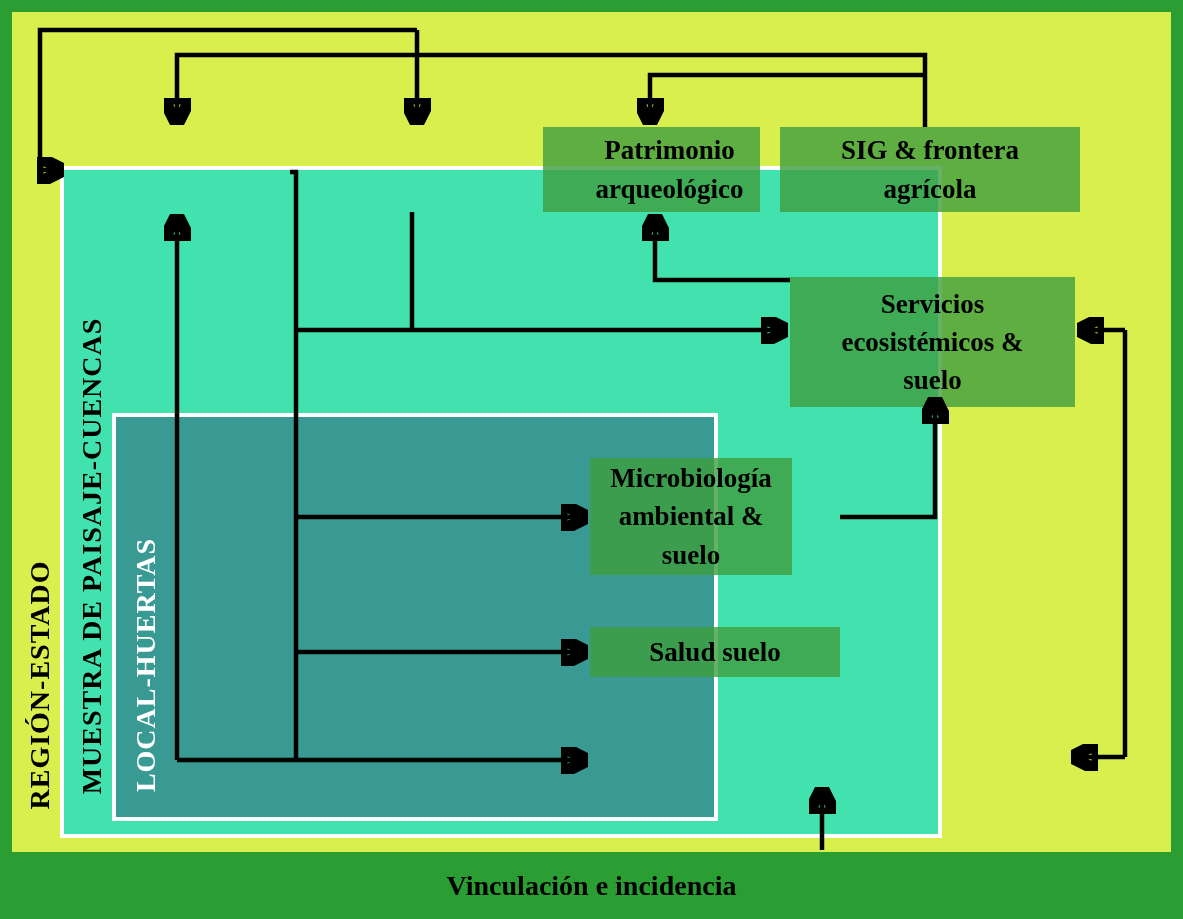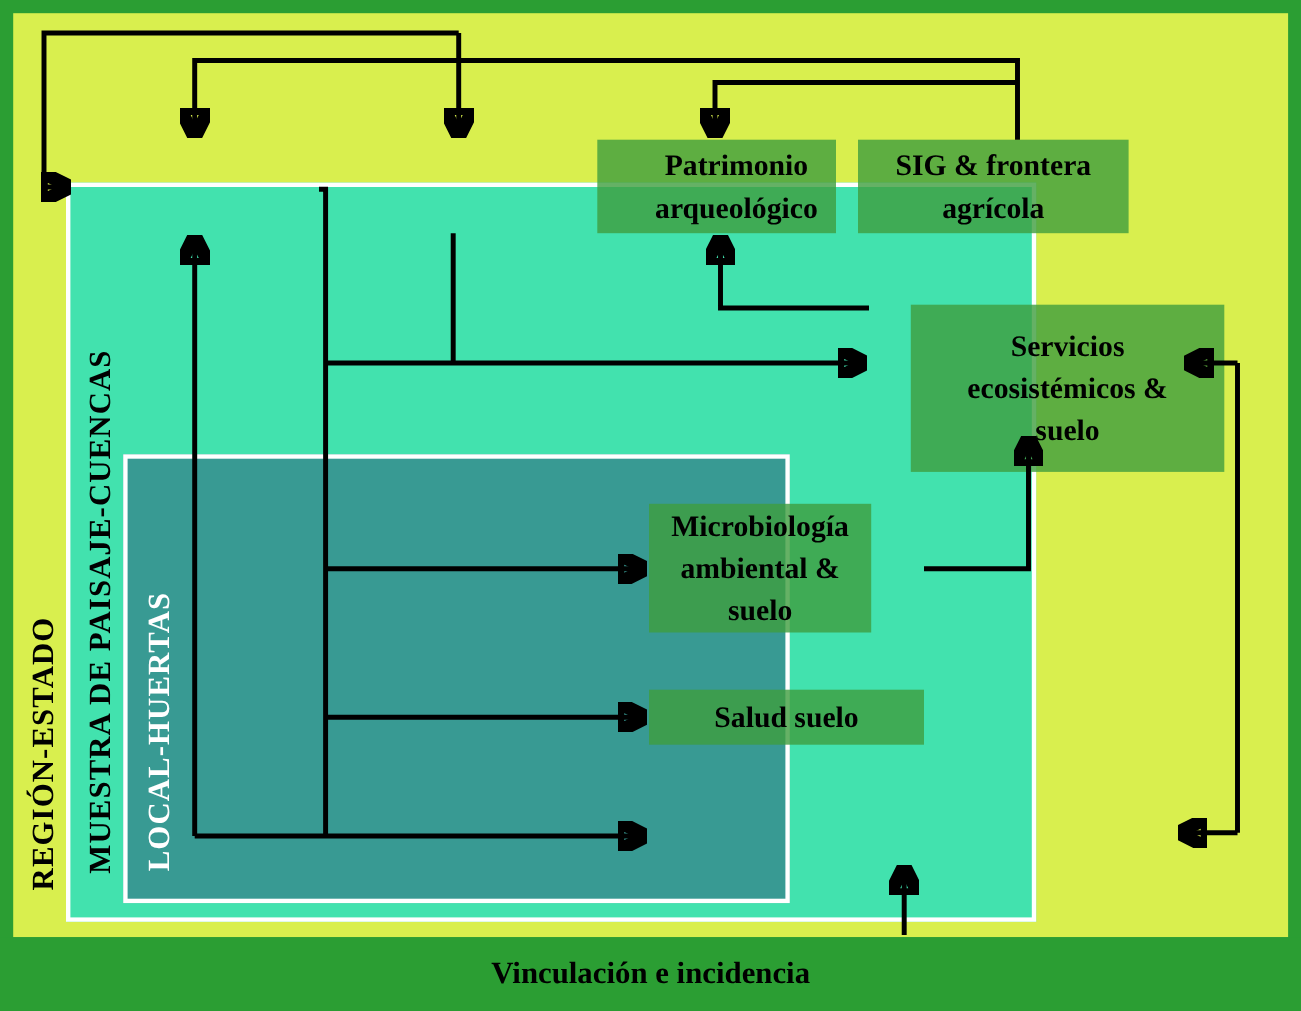--- a/index.html
+++ b/index.html
@@ -56,23 +56,23 @@
   <div id="region-estado"></div>
   <div id="muestra-area"></div>
   <div id="huertas-area"></div>
 
   <div class="vlabel" id="region-estado-label" style="left:-130px;top:668px;width:340px;">REGIÓN-ESTADO</div>
   <div class="vlabel" id="muestra-label" style="left:-208px;top:539px;width:600px;">MUESTRA DE PAISAJE-CUENCAS</div>
   <div class="vlabel" id="local-huertas-label" style="left:-14px;top:648px;width:320px;">LOCAL-HUERTAS</div>
 
   <div class="box" style="left:543px;top:127px;width:217px;height:85px;padding-left:36px;">Patrimonio
 arqueológico</div>
-  <div class="box" style="left:780px;top:127px;width:246px;height:85px;">SIG &amp; frontera
+  <div class="box" style="left:780px;top:127px;width:300px;height:85px;">SIG &amp; frontera
 agrícola</div>
-  <div class="box" style="left:828px;top:277px;width:285px;height:152px;">Servicios
+  <div class="box" style="left:790px;top:277px;width:285px;height:130px;">Servicios
 ecosistémicos &amp;
 suelo</div>
   <div class="box" style="left:590px;top:458px;width:202px;height:117px;">Microbiología
 ambiental &amp;
 suelo</div>
   <div class="box" style="left:590px;top:627px;width:250px;height:50px;">Salud suelo</div>
 
   <svg id="arrows" viewBox="0 0 1183 919">
     <defs>
       <marker id="arw" viewBox="0 0 10 10" refX="8" refY="5" markerWidth="6" markerHeight="6" orient="auto">

